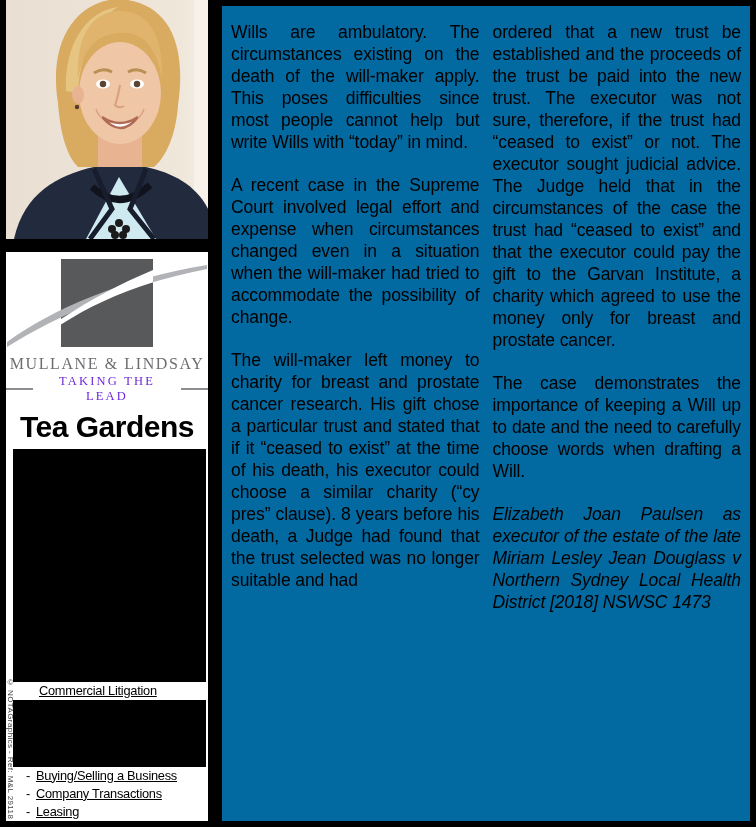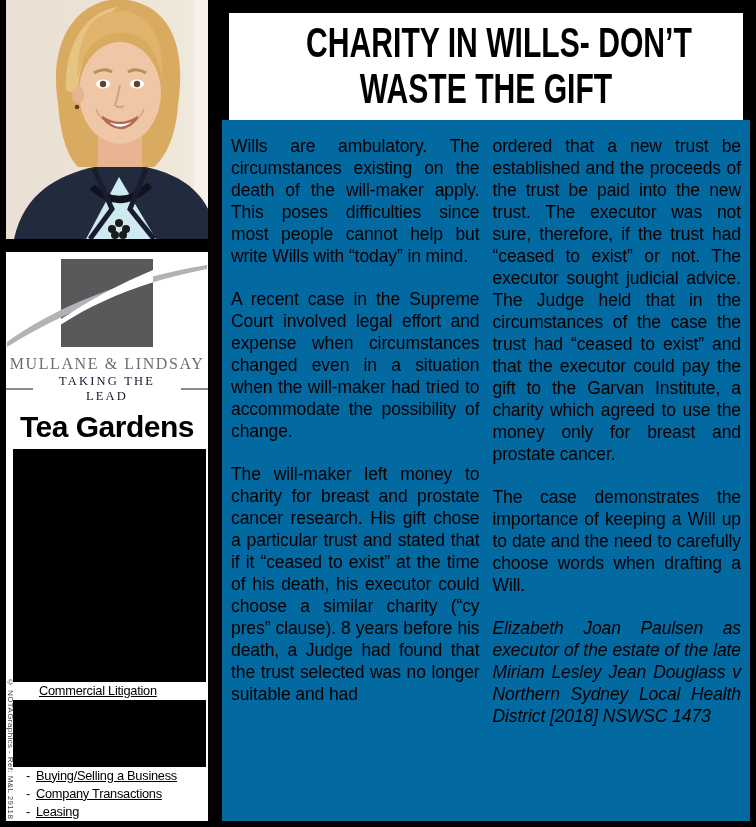--- a/index.html
+++ b/index.html
@@ -9,21 +9,21 @@
   
   .sidebar{width:202px;flex:none;background:#fff;position:relative;display:flex;flex-direction:column;justify-content:flex-end;}
   .photo{height:258px;flex:none;border-bottom:13px solid #000;overflow:hidden;}
   .photo svg{display:block;}
 
   .logo{text-align:center;padding-top:5px;}
   .logo-mark{display:block;margin:0 auto;}
   .logo-name{font-family:"Liberation Serif",serif;color:#6d6e71;font-size:16px;
              letter-spacing:1.6px;margin-top:2px;white-space:nowrap;}
   .logo-tagline{display:flex;align-items:center;justify-content:center;gap:12px;
-                color:#0f172a;font-family:"Liberation Serif",serif;font-size:12.5px;
+                color:#6d28d9;font-family:"Liberation Serif",serif;font-size:12.5px;
                 letter-spacing:2.2px;margin-top:1px;}
   .logo-tagline .rule{height:2px;background:#8b8d90;width:27px;flex:none;}
 
   .location{font-size:30px;font-weight:bold;text-align:center;margin:6px 0 5px;letter-spacing:-0.5px;}
 
   .services{padding:0 2px 0 7px;}
   .svc{display:flex;line-height:1.42;font-size:12.8px;letter-spacing:-0.25px;}
   .svc .b{flex:none;width:12px;font-size:8.5px;padding-top:3px;}
   .svc.sub{padding-left:13px;}
   .svc.sub .b{font-size:12.8px;width:10px;padding-top:0;}
@@ -201,24 +201,20 @@
         </div>
       </div>
 
     <div class="credit">© NOTAGraphics - Ref: M&amp;L 29118</div>
   </div>
 
   <div class="divider"></div>
 
   <div class="main">
 
-    <div class="title-box">
-      <span class="title-line">CHARITY IN WILLS- DON’T</span>
-      <span class="title-line">WASTE THE GIFT</span>
-    </div>
 
 
     <div class="body">
       <div class="colm">
 
           <p>Wills are ambulatory. The circumstances existing on the death of the will-maker apply. This poses difficulties since most people cannot help but write Wills with “today” in mind.</p>
 
           <p>A recent case in the Supreme Court involved legal effort and expense when circumstances changed even in a situation when the will-maker had tried to accommodate the possibility of change.</p>
 
           <p>The will-maker left money to charity for breast and prostate cancer research. His gift chose a particular trust and stated that if it “ceased to exist” at the time of his death, his executor could choose a similar charity (“cy pres” clause). 8 years before his death, a Judge had found that the trust selected was no longer suitable and had</p>

